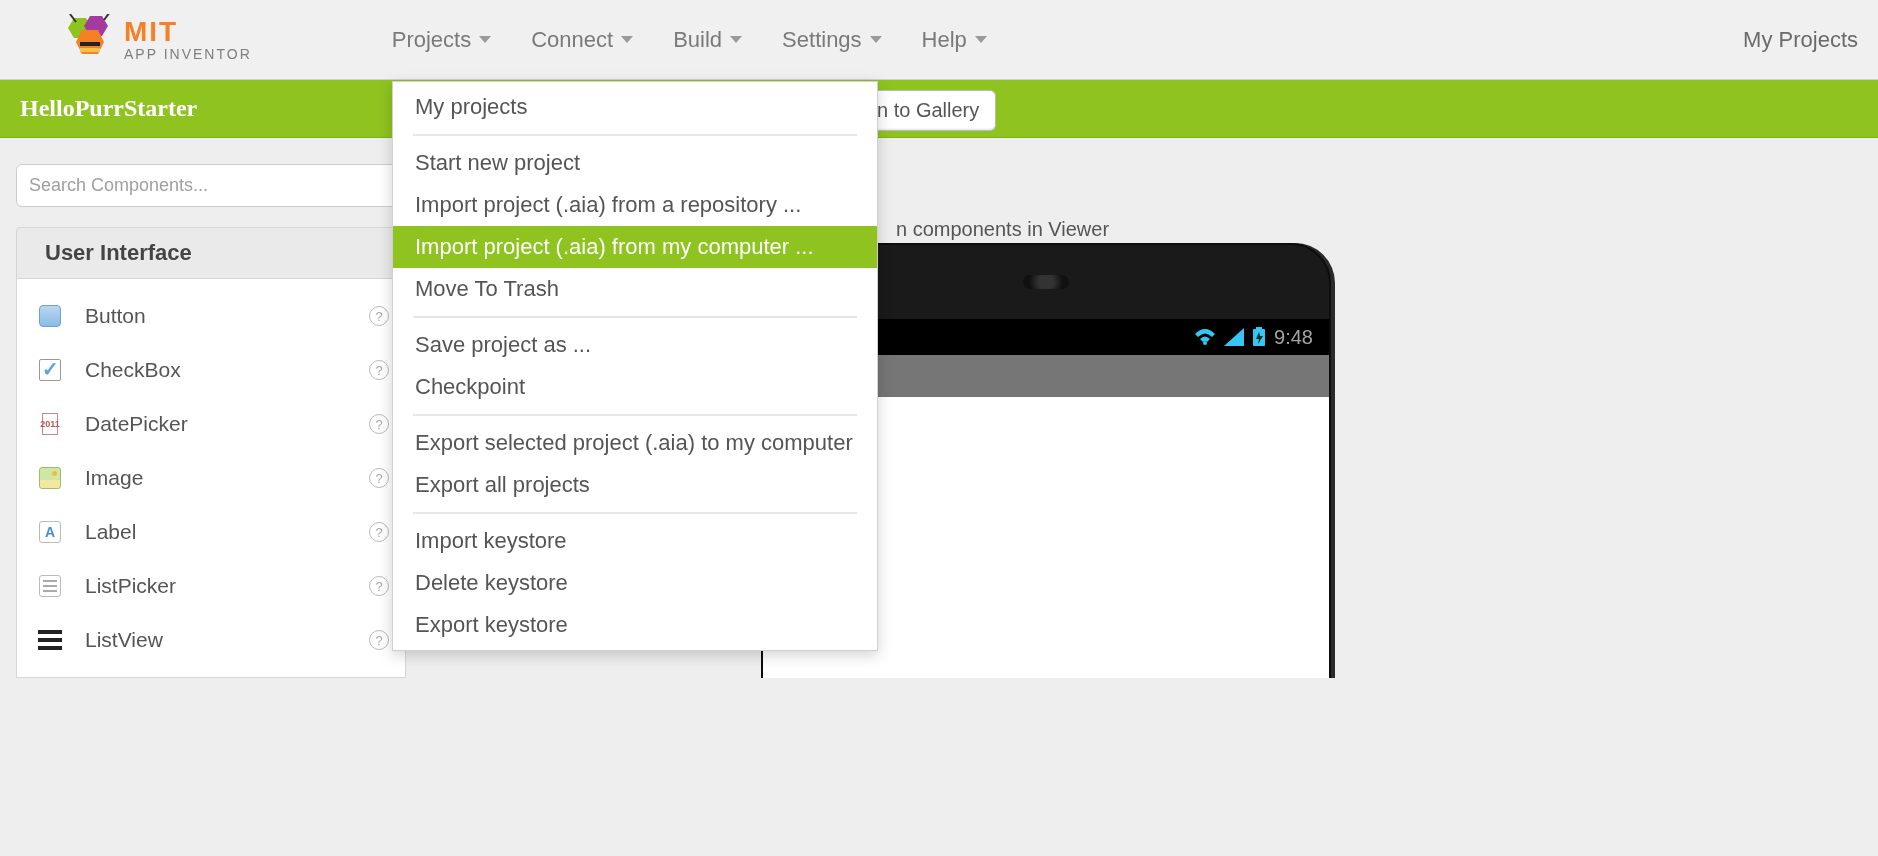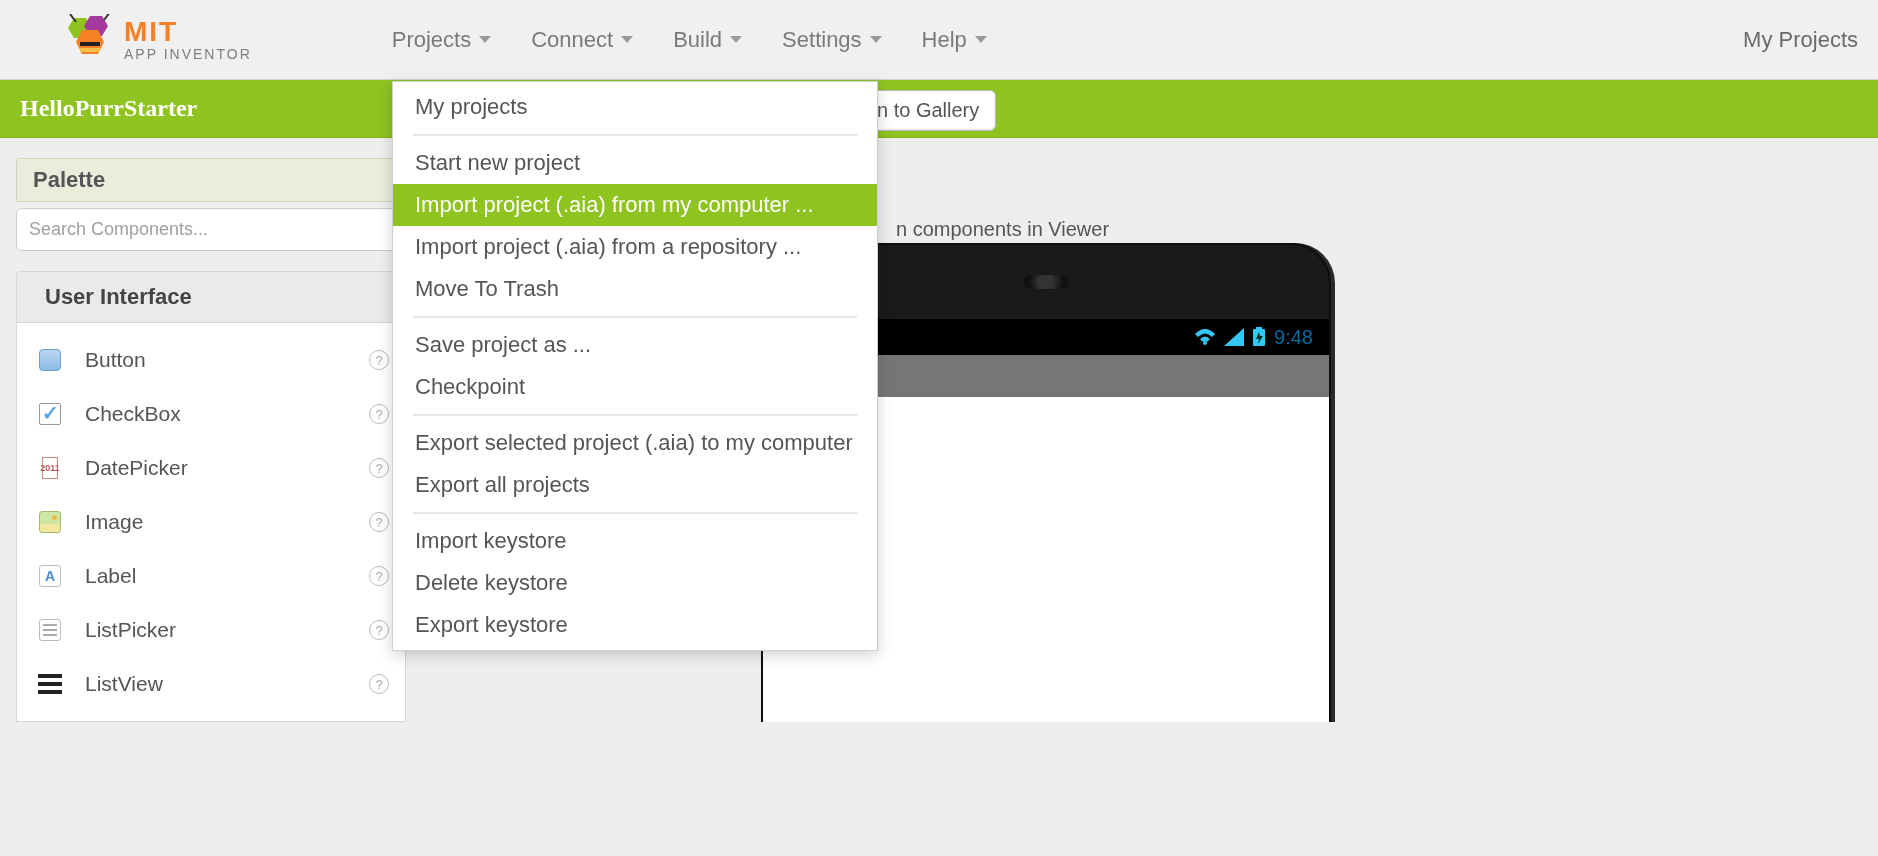--- a/index.html
+++ b/index.html
@@ -169,21 +169,21 @@
   }
   .status-bar {
     margin-top: 30px;
     height: 36px;
     background: #000;
     display: flex;
     justify-content: flex-end;
     align-items: center;
     gap: 8px;
     padding: 0 16px;
-    color: #0369a1;
+    color: #a3a3a3;
     font-size: 20px;
   }
   .phone-bar-gray {
     height: 42px;
     background: #767676;
   }
   .phone-screen {
     background: #fff;
     height: 500px;
     padding: 12px;
@@ -286,21 +286,20 @@
 </div>
 
 <div class="greenbar">
   <span class="project-title">HelloPurrStarter</span>
   <button class="gallery-btn">n to Gallery</button>
 </div>
 
 <div class="workspace">
 
   <div class="palette">
-    <div class="panel-header">Palette</div>
     <input class="search" placeholder="Search Components..." style="">
 
     <div class="category-header">User Interface</div>
     <div class="category-body">
 
       <div class="palette-row">
         <span class="comp-icon">
             <span class="ic-button"></span>
           </span>
         <span>Button</span>
@@ -383,22 +382,22 @@
       </div>
     </div>
   </div>
 
 </div>
 
 <div class="dropdown">
   <div class="dd-item">My projects</div>
   <hr class="dd-sep">
   <div class="dd-item">Start new project</div>
+  <div class="dd-item">Import project (.aia) from a repository ...</div>
   <div class="dd-item hover">Import project (.aia) from my computer ...</div>
-  <div class="dd-item">Import project (.aia) from a repository ...</div>
   <div class="dd-item">Move To Trash</div>
   <hr class="dd-sep">
   <div class="dd-item">Save project as ...</div>
   <div class="dd-item">Checkpoint</div>
   <hr class="dd-sep">
   <div class="dd-item">Export selected project (.aia) to my computer</div>
   <div class="dd-item">Export all projects</div>
   <hr class="dd-sep">
   <div class="dd-item">Import keystore</div>
   <div class="dd-item">Delete keystore</div>

